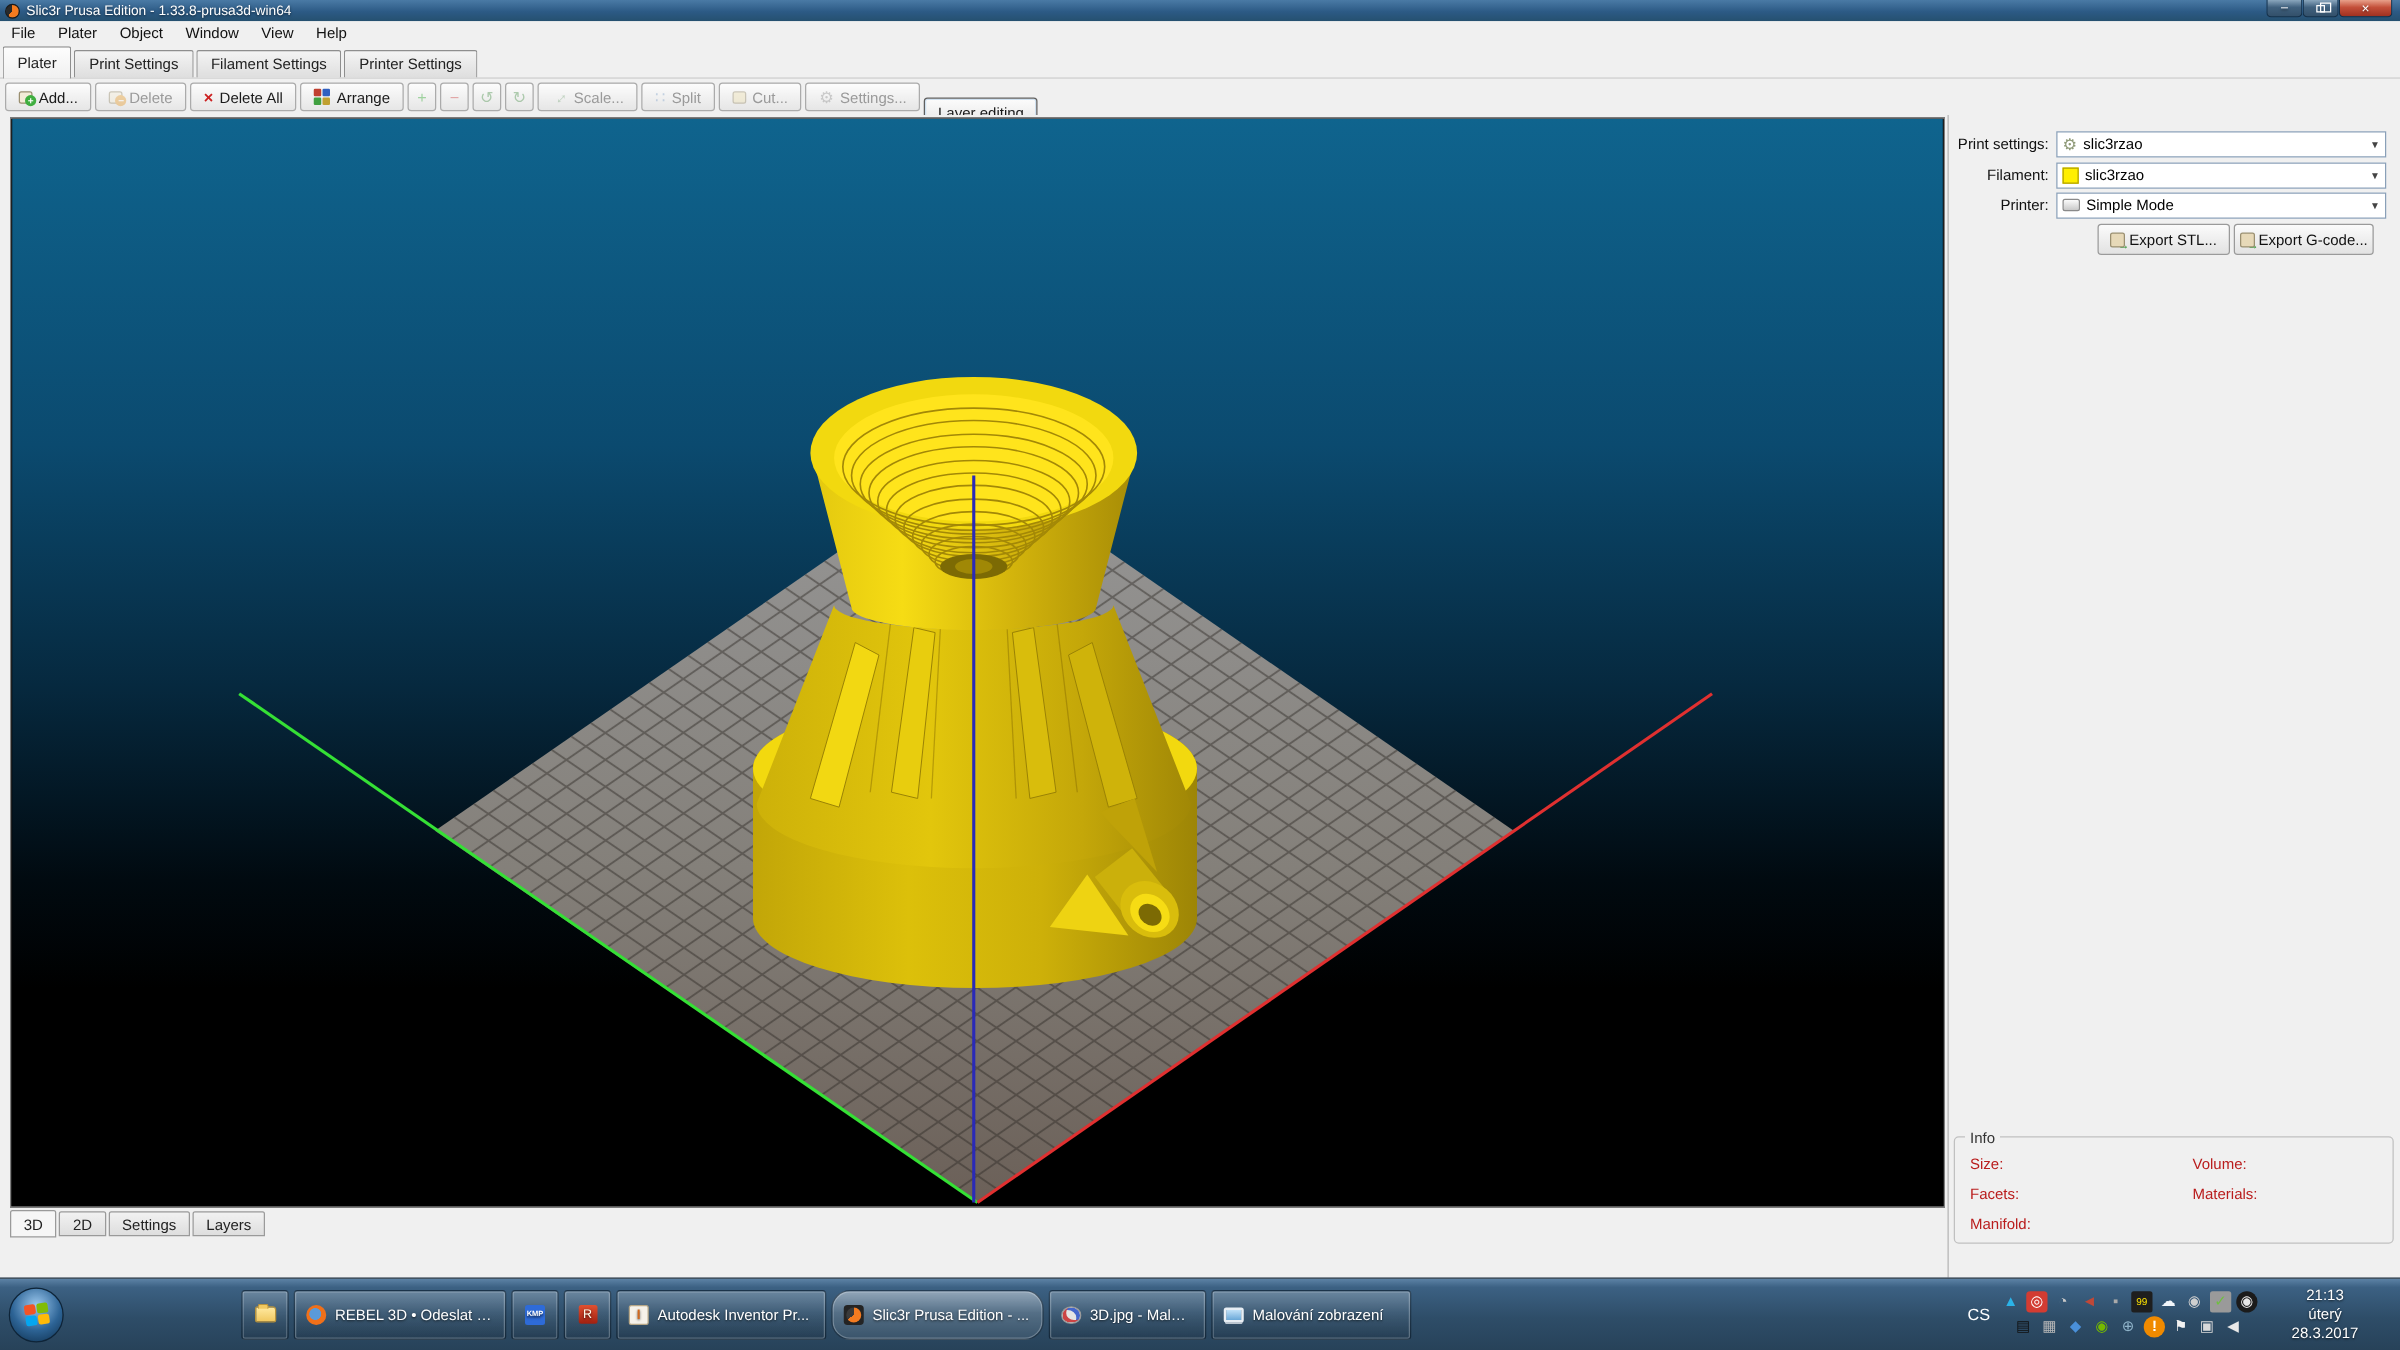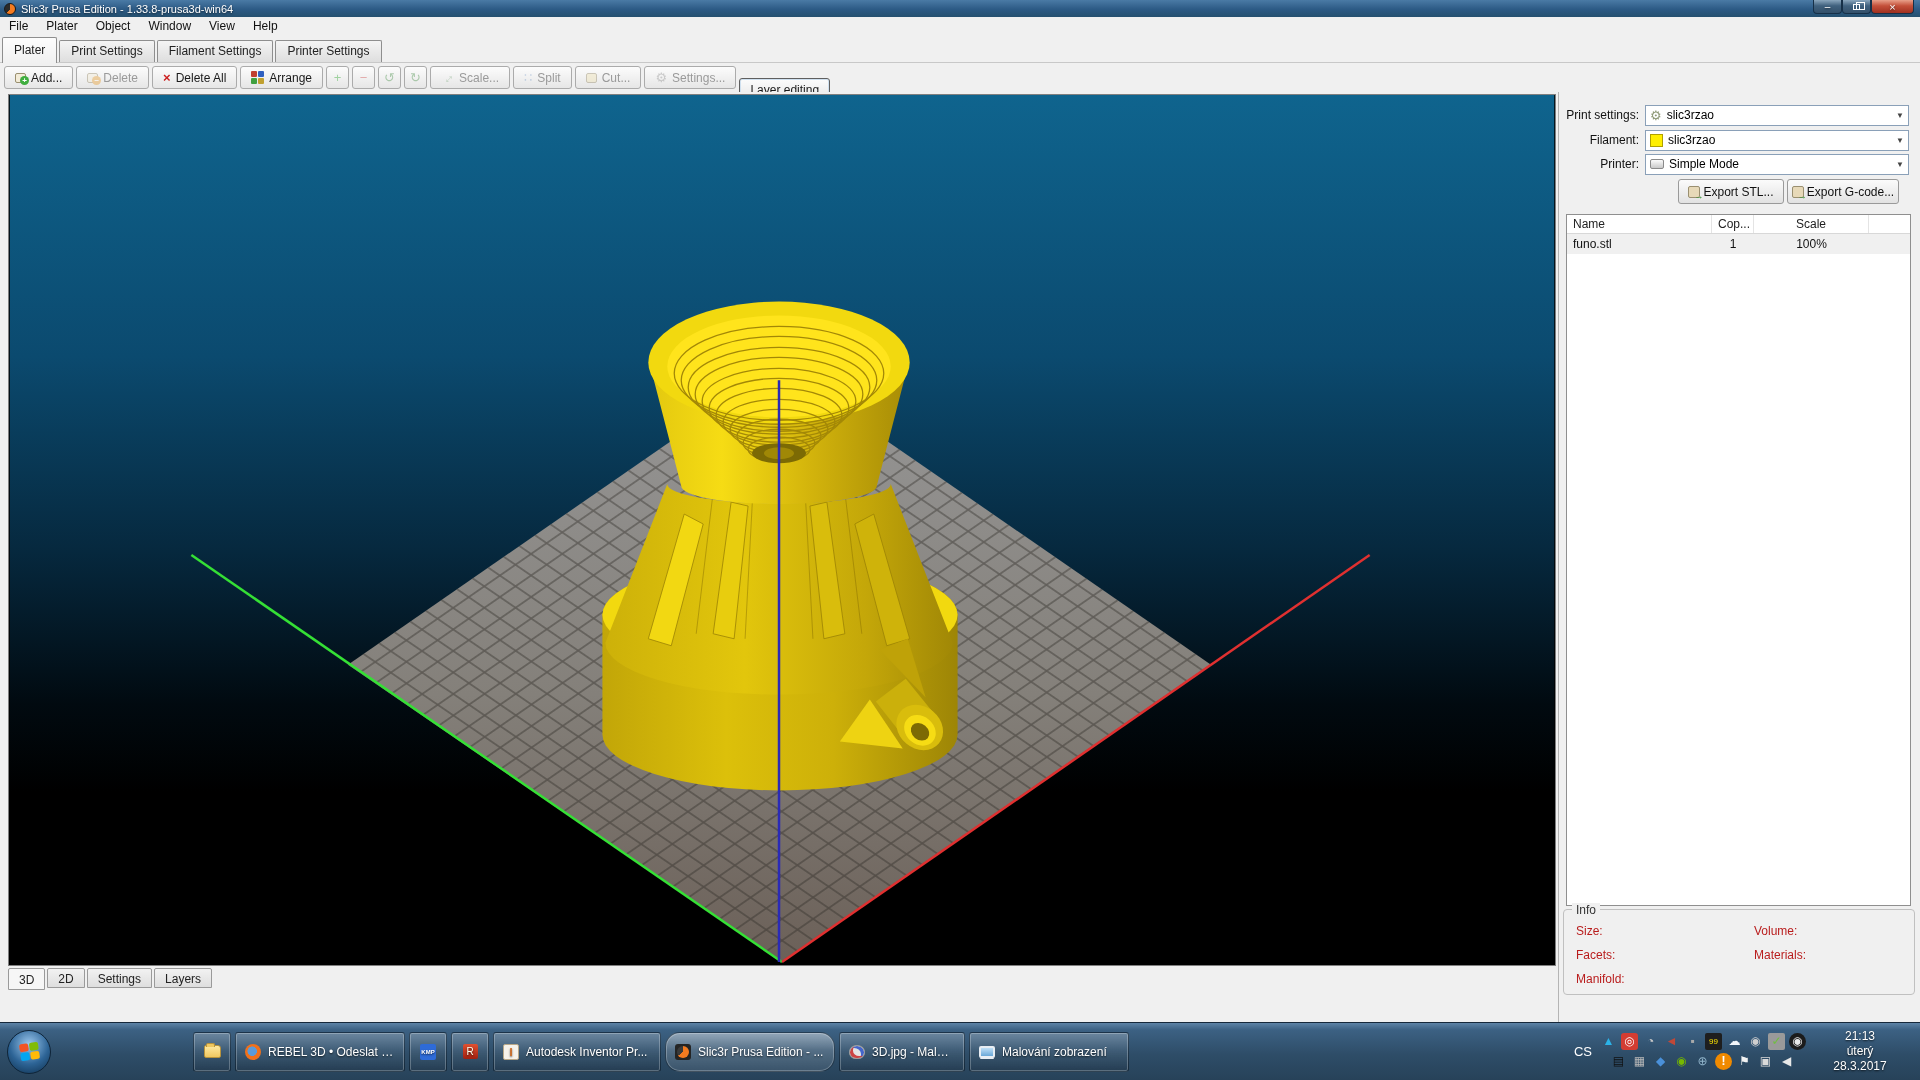--- a/index.html
+++ b/index.html
@@ -49,21 +49,21 @@
   .badge.green { background:#3fae3f; }
   .badge.orange { background:#e8a33d; }
   .arrange-ico { display:grid; grid-template-columns:6px 6px; grid-gap:1px; }
   .arrange-ico b { width:6px; height:6px; border-radius:1px; }
 
   
   #main { position:absolute; left:0; top:92px; width:1920px; height:930px; background:#f0f0f0; }
   #viewport { position:absolute; left:8px; top:2px; width:1548px; height:872px;
     border:1px solid #7f7f7f; background:#000; }
   #viewport svg { display:block; width:100%; height:100%; }
-  #view-tabs { position:absolute; left:8px; top:876px; display:flex; align-items:flex-start; }
+  #view-tabs { position:absolute; left:8px; top:876px; display:flex; align-items:center; }
   .vtab { height:20px; padding:3px 10px 0; border:1px solid #9a9a9a; border-radius:2px 2px 0 0;
     background:linear-gradient(#f2f2f2,#dedede); margin-right:2px; color:#222; }
   .vtab.active { background:#f6f6f6; height:22px; padding-top:4px; }
 
   
   #sidepanel { position:absolute; left:1558px; top:0; width:362px; height:930px;
     background:#f0f0f0; border-left:1px solid #b4b4b4; }
   .prow { position:absolute; left:0; height:22px; display:flex; align-items:center; width:100%; }
   .plabel { width:80px; text-align:right; color:#111; }
   .combo { position:absolute; left:86px; width:264px; height:21px; background:#fff;
@@ -371,32 +371,20 @@
 
     <div class="xbtn" style="left:119px; top:87px; width:106px;">
       <span class="xico"></span>
       <span>Export STL...</span>
     </div>
     <div class="xbtn" style="left:228px; top:87px; width:112px;">
       <span class="xico"></span>
       <span>Export G-code...</span>
     </div>
 
-    <div id="objlist">
-      <div class="hdr">
-        <span class="c-name">Name</span>
-        <span class="c-cop">Cop...</span>
-        <span class="c-scale">Scale</span>
-      </div>
-      <div class="row">
-        <span class="c-name">funo.stl</span>
-        <span class="c-cop">1</span>
-        <span class="c-scale">100%</span>
-      </div>
-    </div>
 
     <div id="infobox">
       <legend>Info</legend>
       <span class="ifield" style="left:12px;top:14px;">Size:</span>
       <span class="ifield" style="left:190px;top:14px;">Volume:</span>
       <span class="ifield" style="left:12px;top:38px;">Facets:</span>
       <span class="ifield" style="left:190px;top:38px;">Materials:</span>
       <span class="ifield" style="left:12px;top:62px;">Manifold:</span>
     </div>
   </div>

